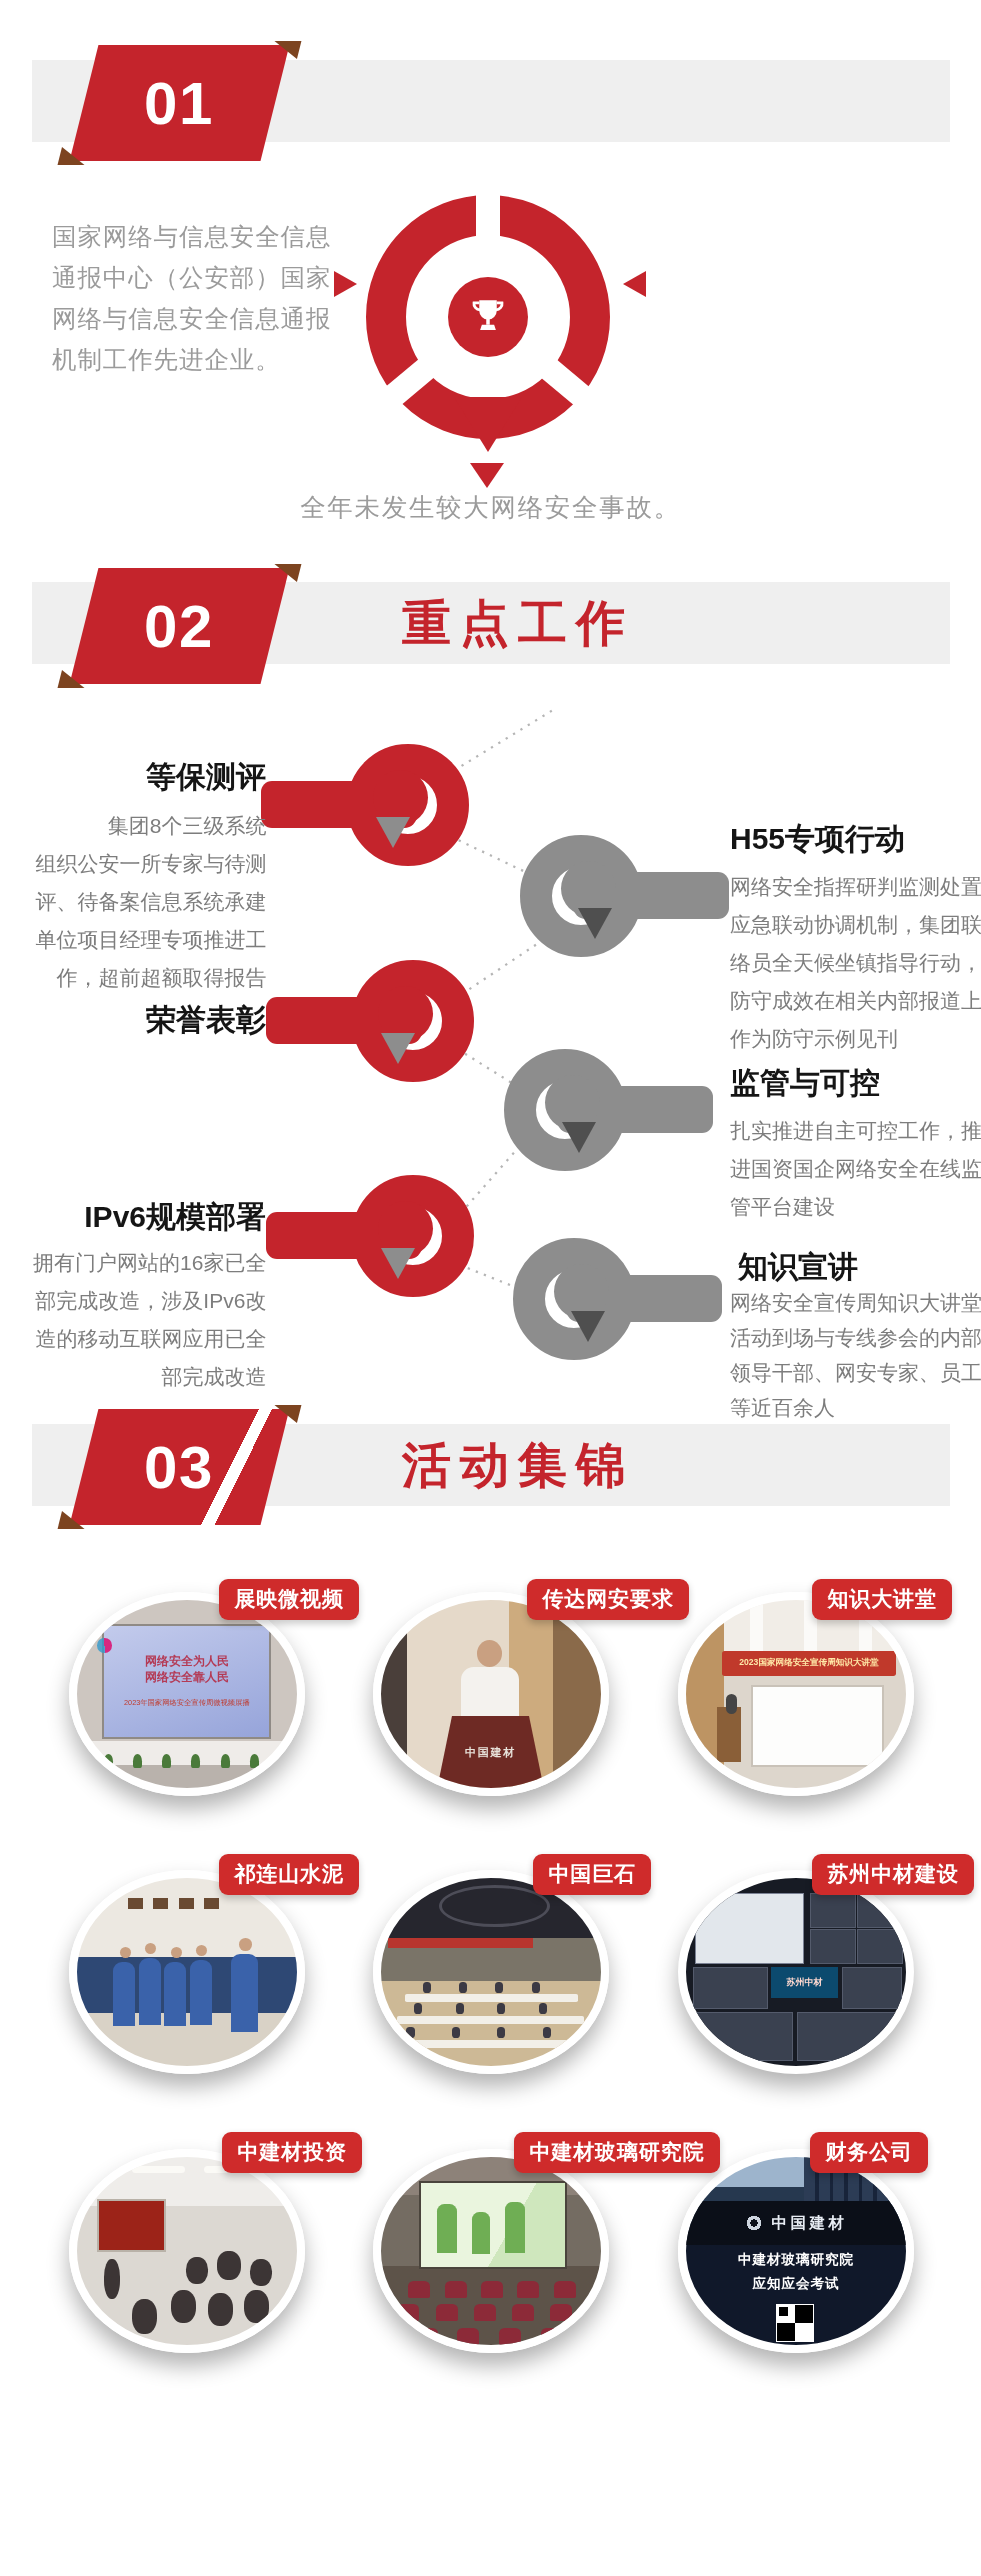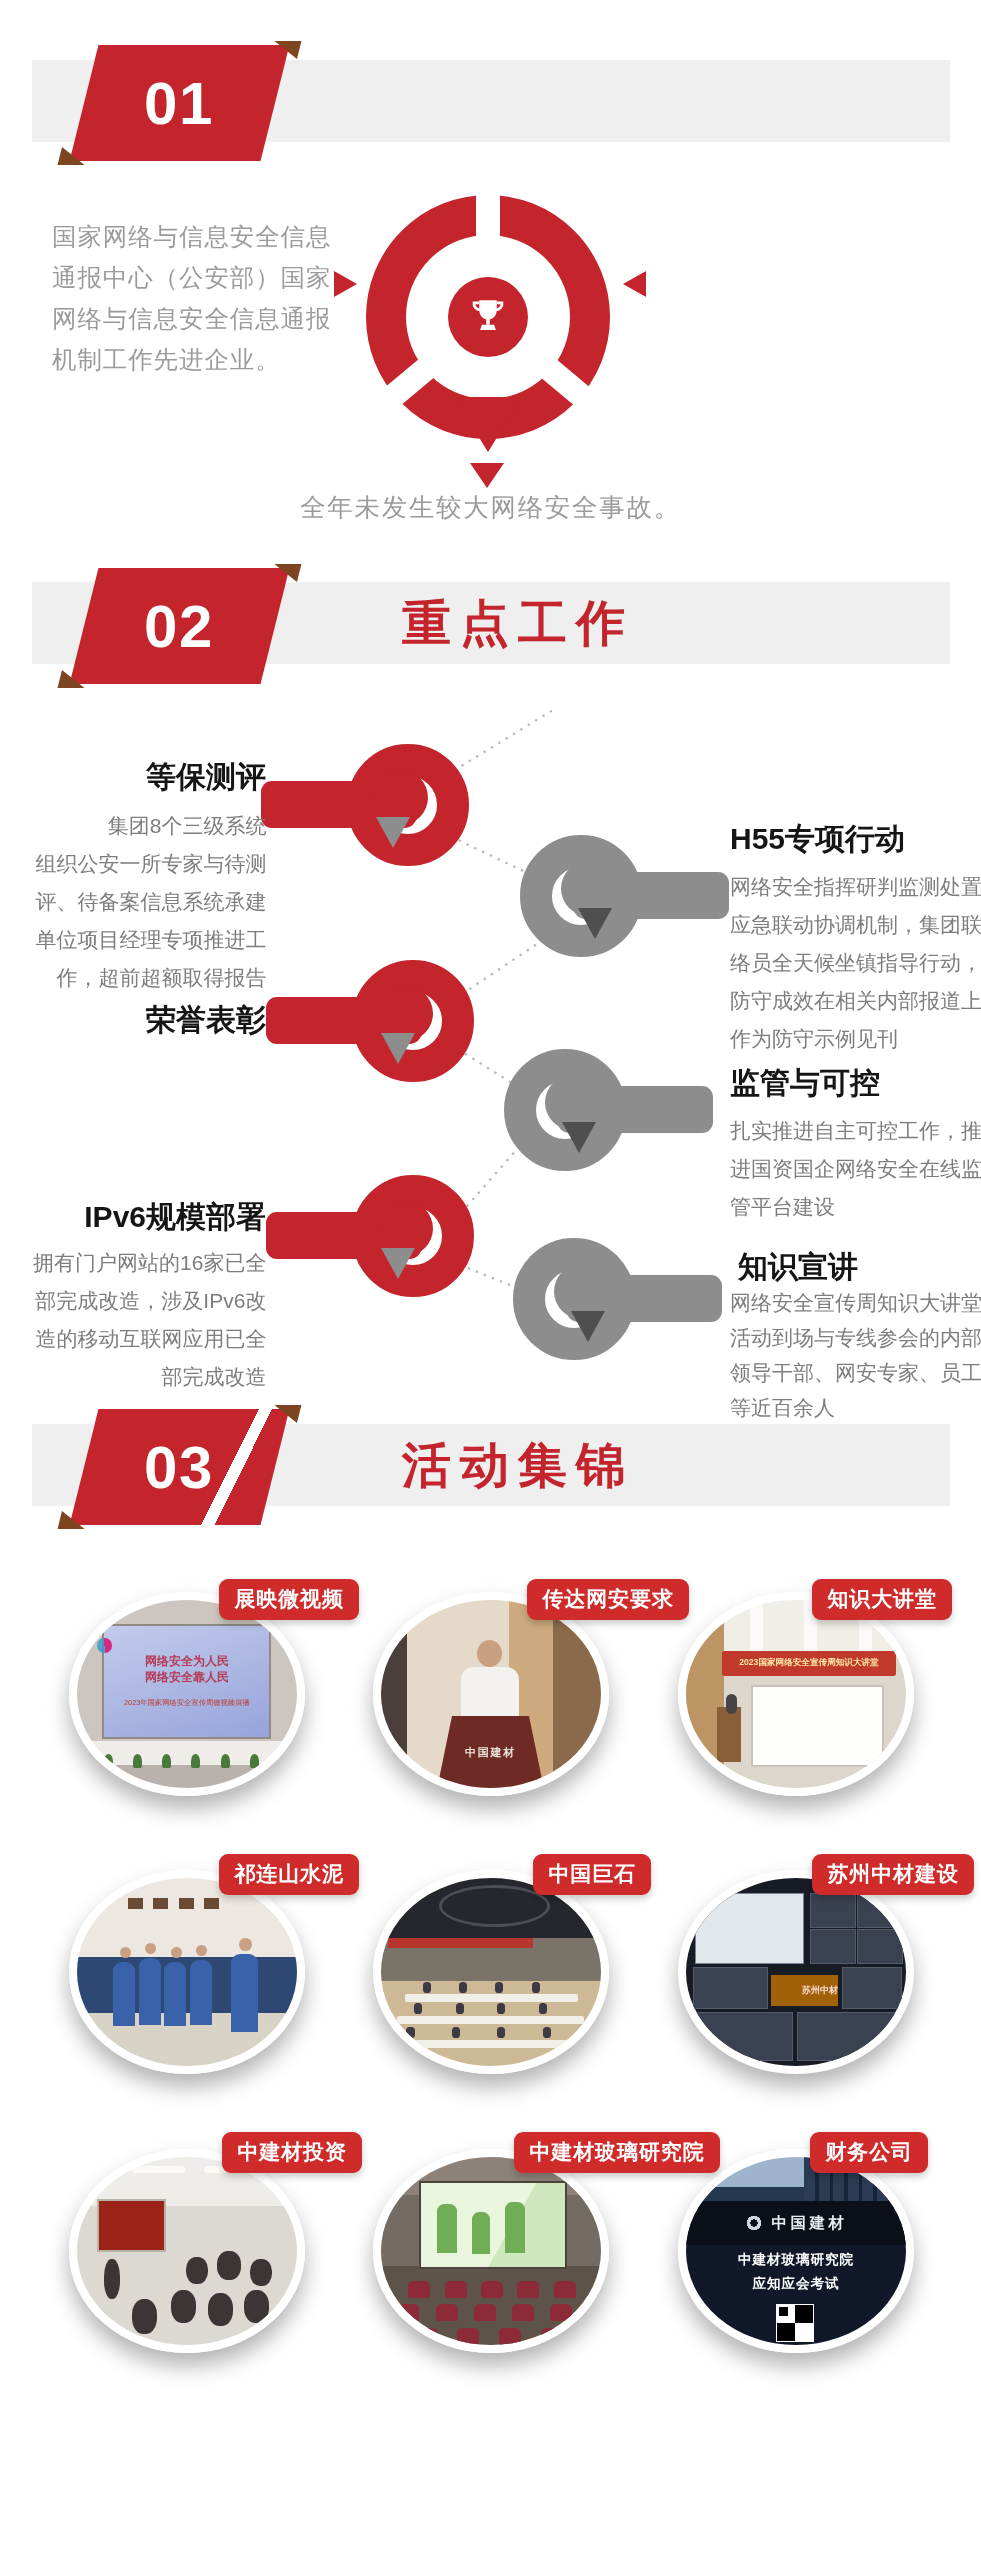--- a/index.html
+++ b/index.html
@@ -101,21 +101,21 @@
   
   .p5{background:linear-gradient(180deg,#26262e 0 32%,#7a7468 32% 55%,#cdb996 55%);}
   .p5 .oval{left:58px;top:7.3px;width:105px;height:36px;border:3.6px solid #4d4d58;border-radius:50%;}
   .p5 .strip{left:7.3px;top:60px;width:145px;height:10px;background:#b8352e;}
   .p5 .trow{height:8.2px;background:#f2efe8;border-radius:1.8px;}
   .p5 .dot{width:8.2px;height:11px;border-radius:3.6px;background:#3c3a44;}
   
   .p6{background:#171b24;}
   .p6 .cell{background:#3a4150;border:0.9px solid #545b6c;}
   .p6 .bigscreen{left:9px;top:14.5px;width:107px;height:69px;background:#e2e7ec;border:1.8px solid #7b8294;}
-  .p6 .rsign{left:85px;top:89px;width:67px;height:31px;background:#a16207;display:flex;align-items:center;justify-content:flex-end;margin-top:8px;}
+  .p6 .rsign{left:85px;top:89px;width:67px;height:31px;background:#0c4a6e;display:flex;align-items:center;justify-content:center;}
   .p6 .rsign span{color:#ffd9d0;font-size:9px;font-weight:bold;}
   
   .p7{background:linear-gradient(180deg,#efedea 0 26%,#dcd8d2 26%);}
   .p7 .lightstrip{top:9px;width:53px;height:7.3px;background:#fbfaf6;border-radius:3.6px;}
   .p7 .screen7{left:20px;top:42px;width:65px;height:49px;background:#9c2318;border:2.7px solid #b9b2a8;}
   .p7 .blob{border-radius:45%;background:#3c3535;}
   
   .p8{background:linear-gradient(180deg,#8d8279 0 20%,#746c62 20% 58%,#5d5349 58%);}
   .p8 .screen8{left:38px;top:23.6px;width:144px;height:84px;background:linear-gradient(120deg,#eaf5de 0 60%,#cfe7bd 60%);border:2.7px solid #4a443c;}
   .p8 .fig{border-radius:7.3px 7.3px 0 0;background:#6fae54;}

